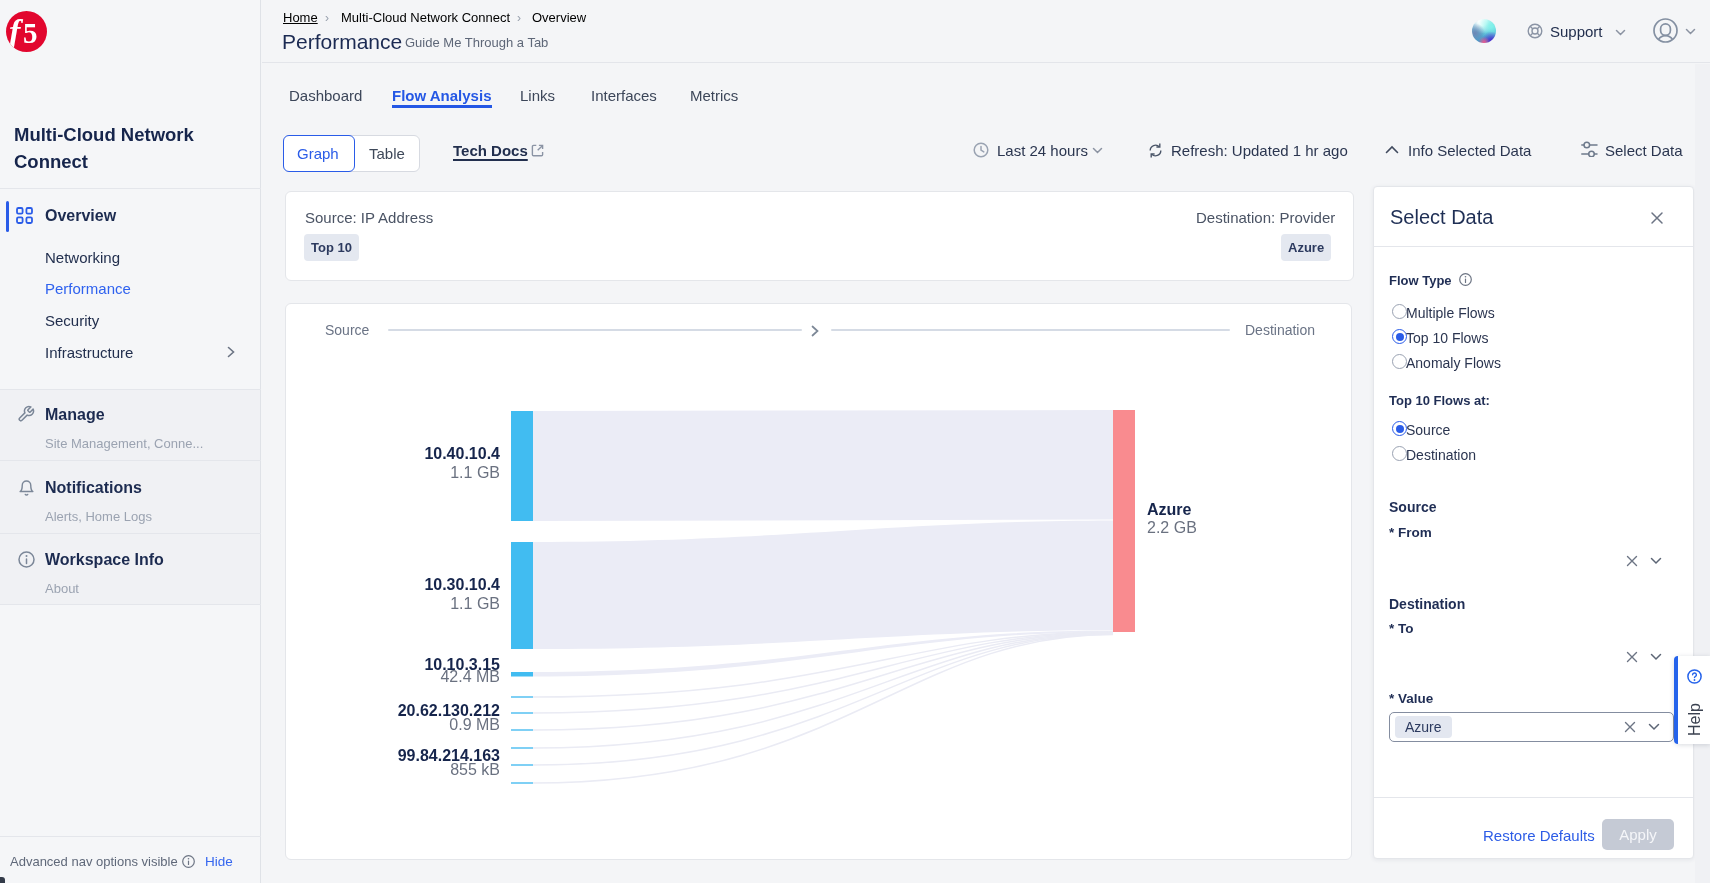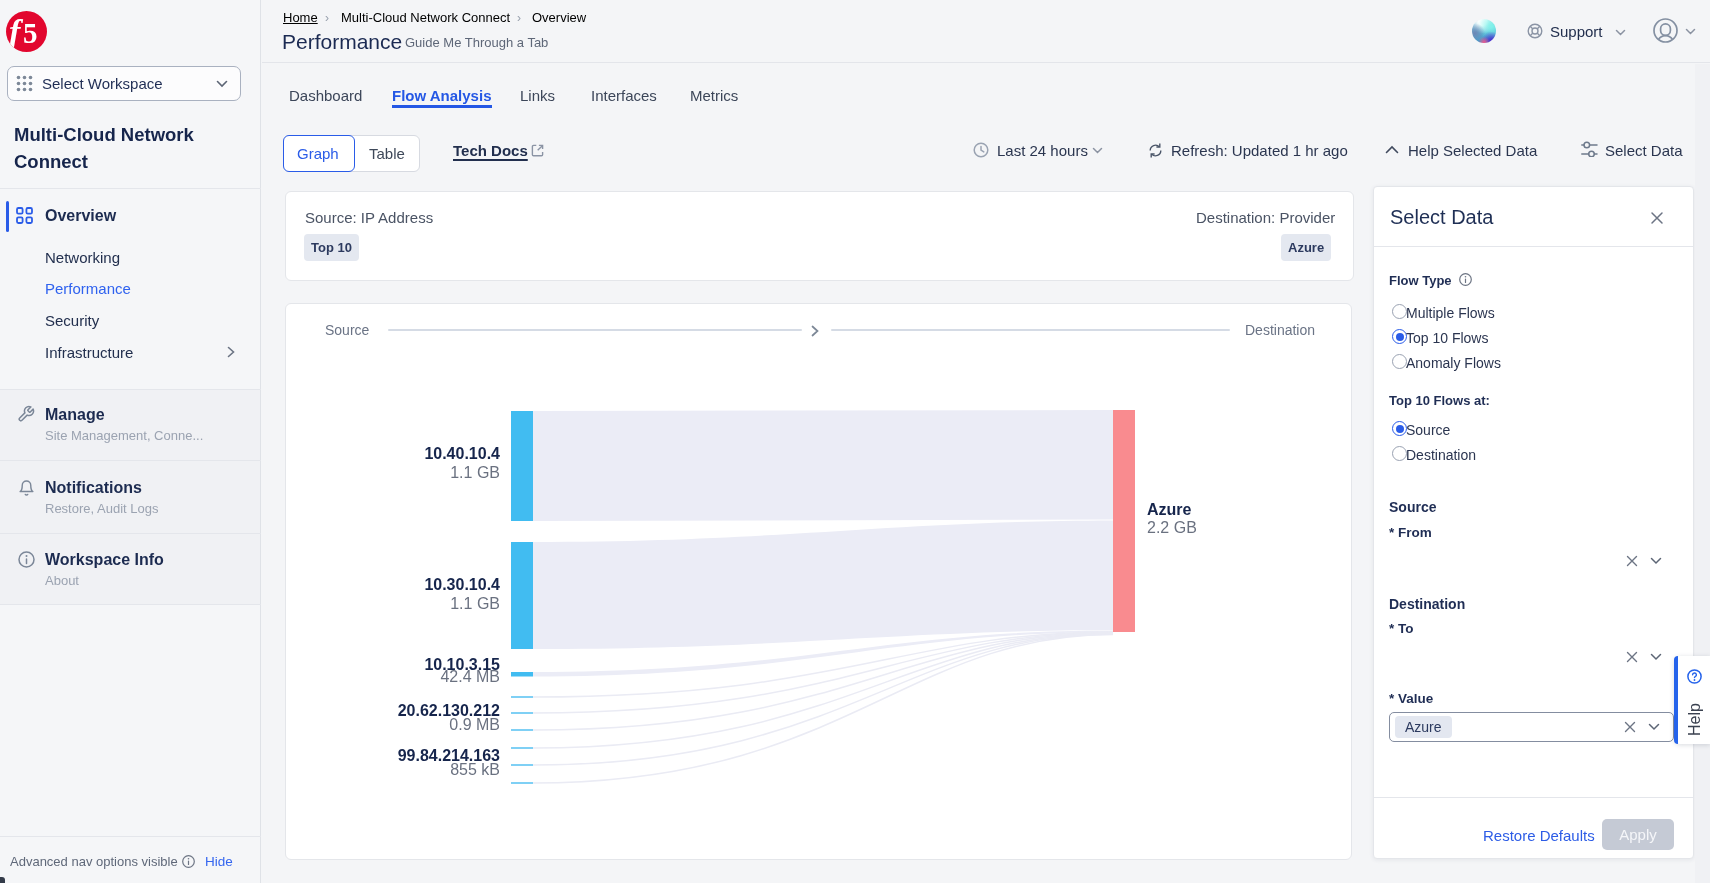--- a/index.html
+++ b/index.html
@@ -9,21 +9,21 @@
 .abs { position:absolute; }
 
 
 #sidebar { position:absolute; left:0; top:0; width:261px; height:883px; background:#f5f6f8; border-right:1px solid #dfe2e7; }
 #ws-btn { position:absolute; left:7px; top:66px; width:234px; height:35px; background:#fcfcfd; border:1px solid #a9b1c0; border-radius:7px; display:flex; align-items:center; }
 #ws-btn .txt { font-size:15px; color:#1f2d54; margin-left:9px; }
 #mcn-title { position:absolute; left:14px; top:121px; width:230px; font-size:18.5px; font-weight:bold; color:#16254c; line-height:27px; }
 .sep { position:absolute; left:0; width:261px; height:1px; background:#e4e6eb; }
 .navitem { position:absolute; font-size:15px; color:#222f4e; left:45px; }
 .grouptitle { font-size:16px; font-weight:bold; color:#1c2b50; }
-.groupsub { font-size:13px; color:#9ba3b1; }
+.groupsub { font-size:13px; color:#9ba3b1;margin-top:8px; }
 
 
 #header { position:absolute; left:262px; top:0; width:1448px; height:63px; background:#f4f5f7; border-bottom:1px solid #e3e5ea; }
 .crumb { font-size:13px; color:#000000; }
 .crumbsep { font-size:12px; color:#98a0ad; }
 
 
 .tab { position:absolute; top:87px; font-size:15px; color:#3c4659; }
 .tab.active { color:#2457e5; font-weight:bold; }
 
@@ -48,39 +48,20 @@
   <svg class="abs" style="left:6px;top:11px" width="41" height="41" viewBox="0 0 41 41">
     <clipPath id="f5c">
           <circle cx="20.5" cy="20.5" r="20.5"></circle>
         </clipPath>
     <circle cx="20.5" cy="20.5" r="20.5" fill="#e2062e"></circle>
     <g clip-path="url(#f5c)" fill="#fff">
       <text x="3" y="32" font-family="Liberation Serif, serif" font-size="34" font-weight="bold" font-style="italic">f</text>
       <text x="17" y="32" font-family="Liberation Serif, serif" font-size="29" font-weight="bold">5</text>
     </g>
   </svg>
-</div>
-<div id="ws-btn">
-  <svg style="margin-left:8px" width="17" height="17" viewBox="0 0 17 17">
-    <g fill="#7d8898">
-      <circle cx="2.5" cy="2.5" r="1.8"></circle>
-          <circle cx="8.5" cy="2.5" r="1.8"></circle>
-          <circle cx="14.5" cy="2.5" r="1.8"></circle>
-      <circle cx="2.5" cy="8.5" r="1.8"></circle>
-          <circle cx="8.5" cy="8.5" r="1.8"></circle>
-          <circle cx="14.5" cy="8.5" r="1.8"></circle>
-      <circle cx="2.5" cy="14.5" r="1.8"></circle>
-          <circle cx="8.5" cy="14.5" r="1.8"></circle>
-          <circle cx="14.5" cy="14.5" r="1.8"></circle>
-    </g>
-  </svg>
-  <span class="txt">Select Workspace</span>
-  <svg style="position:absolute;right:12px" width="12" height="8" viewBox="0 0 12 8">
-        <path d="M1.5 1.5 L6 6 L10.5 1.5" stroke="#5c6575" stroke-width="1.6" fill="none" stroke-linecap="round"></path>
-      </svg>
 </div>
 <div id="mcn-title">Multi-Cloud Network Connect</div>
 <div class="sep" style="top:188px"></div>
 
 <div class="abs" style="left:6px;top:201px;width:3px;height:31px;background:#2a5ce8;border-radius:2px"></div>
 <svg class="abs" style="left:16px;top:207px" width="17" height="17" viewBox="0 0 17 17">
   <g fill="none" stroke="#2a5ce8" stroke-width="1.8">
     <rect x="1" y="1" width="5.6" height="5.6" rx="1.4"></rect>
         <rect x="10.4" y="1" width="5.6" height="5.6" rx="1.4"></rect>
     <rect x="1" y="10.4" width="5.6" height="5.6" rx="1.4"></rect>
@@ -104,21 +85,21 @@
 <div class="abs grouptitle" style="left:45px;top:406px">Manage</div>
 <div class="abs groupsub" style="left:45px;top:428px">Site Management, Conne...</div>
 <div class="sep" style="top:460px"></div>
 <svg class="abs" style="left:18px;top:479px" width="17" height="18" viewBox="0 0 24 24">
       <g fill="none" stroke="#7b8798" stroke-width="2" stroke-linejoin="round" stroke-linecap="round">
         <path d="M18 8A6 6 0 0 0 6 8c0 7-3 9-3 9h18s-3-2-3-9"></path>
         <path d="M13.73 21a2 2 0 0 1-3.46 0"></path>
       </g>
     </svg>
 <div class="abs grouptitle" style="left:45px;top:479px">Notifications</div>
-<div class="abs groupsub" style="left:45px;top:501px">Restore, Audit Logs</div>
+<div class="abs groupsub" style="left:45px;top:501px">Alerts, Home Logs</div>
 <div class="sep" style="top:533px"></div>
 <svg class="abs" style="left:18px;top:551px" width="17" height="17" viewBox="0 0 17 17">
       <circle cx="8.5" cy="8.5" r="7.5" fill="none" stroke="#7b8798" stroke-width="1.5"></circle>
       <circle cx="8.5" cy="5" r="1" fill="#7b8798"></circle>
       <path d="M8.5 8 v4.5" stroke="#7b8798" stroke-width="1.5" stroke-linecap="round"></path>
     </svg>
 <div class="abs grouptitle" style="left:45px;top:551px">Workspace Info</div>
 <div class="abs groupsub" style="left:45px;top:573px">About</div>
 <div class="sep" style="top:604px"></div>
 
@@ -203,21 +184,21 @@
         <path d="M12.8 1.6 v3.4 h-3.4"></path>
         <path d="M13.8 8.5 a5.3 5.3 0 0 1 -9.2 3.6"></path>
         <path d="M4.2 15.4 v-3.4 h3.4"></path>
       </g>
     </svg>
 <div class="abs" style="left:1171px;top:142px;font-size:15px;color:#2b3650">Refresh: Updated 1 hr ago</div>
 
 <svg class="abs" style="left:1385px;top:145px" width="14" height="9" viewBox="0 0 14 9">
       <path d="M1.5 7.5 L7 2 L12.5 7.5" stroke="#404a5e" stroke-width="1.6" fill="none" stroke-linecap="round"></path>
     </svg>
-<div class="abs" style="left:1408px;top:142px;font-size:15px;color:#2b3650">Help Selected Data</div>
+<div class="abs" style="left:1408px;top:142px;font-size:15px;color:#2b3650">Info Selected Data</div>
 
 <svg class="abs" style="left:1581px;top:139px" width="17" height="18" viewBox="0 0 17 18">
       <g stroke="#6e7a8c" stroke-width="1.5" fill="none" stroke-linecap="round">
         <circle cx="5.8" cy="6" r="2.8"></circle>
         <path d="M0.8 6 H3 M8.6 6 H16"></path>
         <circle cx="10.5" cy="15" r="2.8"></circle>
         <path d="M0.8 15 H7.7 M13.3 15 H16"></path>
       </g>
     </svg>
 <div class="abs" style="left:1605px;top:142px;font-size:15px;color:#2b3650">Select Data</div>

